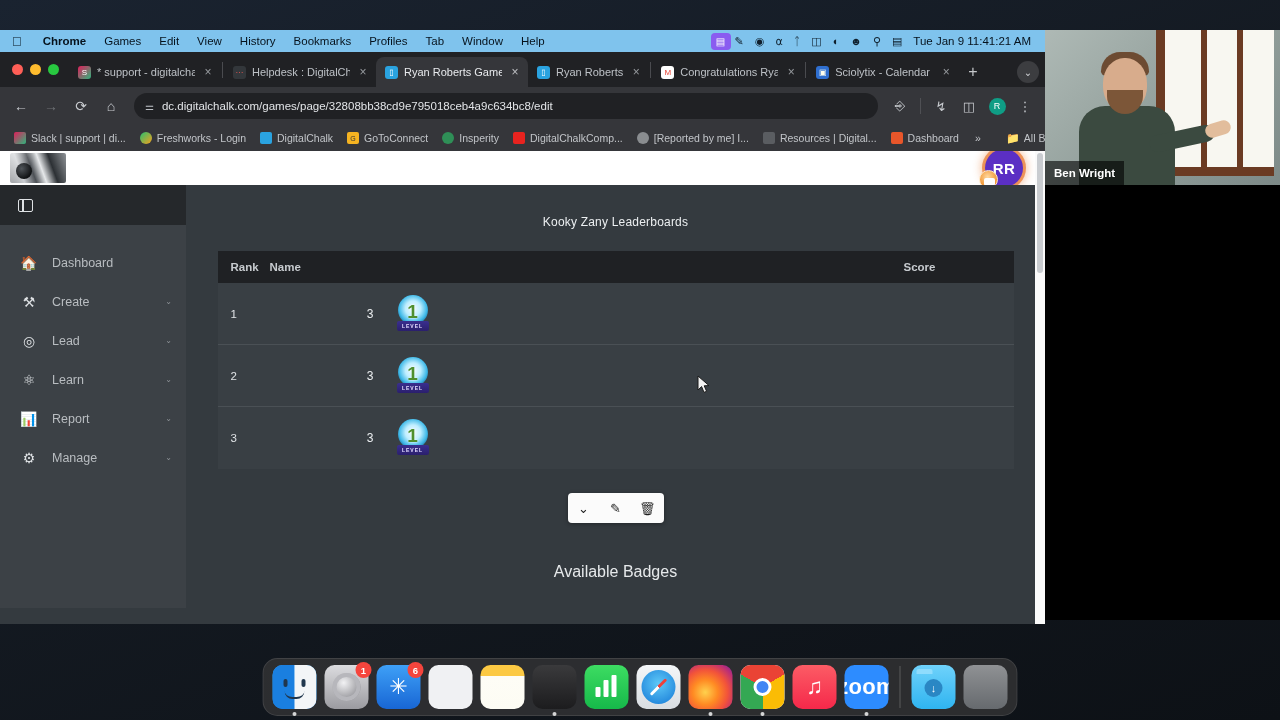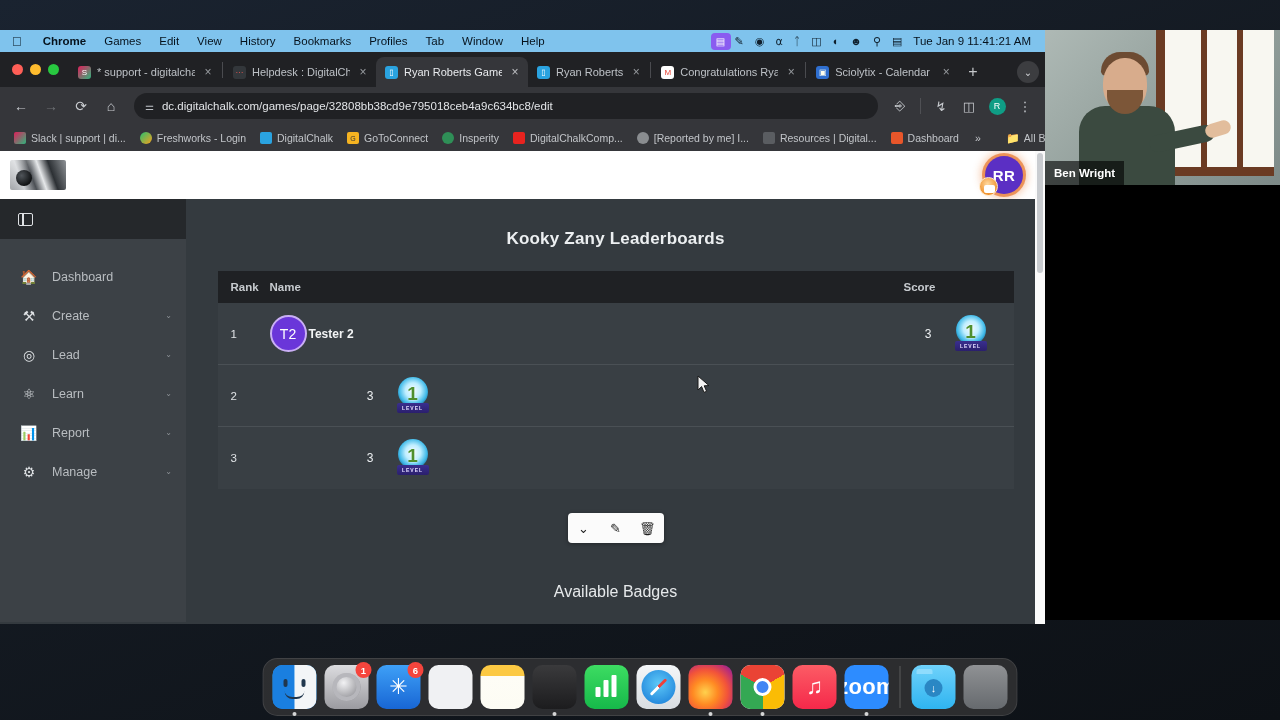--- a/index.html
+++ b/index.html
@@ -81,21 +81,21 @@
   .bookmarks { height: 26px; background: #35363a; display: flex; align-items: center; padding: 0 8px; gap: 2px; font-size: 10.5px; color: #c2c5c9; }
   .bm { display: flex; align-items: center; gap: 5px; padding: 3px 6px; border-radius: 4px; white-space: nowrap; max-width: 128px; }
   .bm .bmi { width: 12px; height: 12px; border-radius: 2px; flex: none; display:flex;align-items:center;justify-content:center;font-size:7px;color:#fff; }
   .bm .bmt { overflow: hidden; text-overflow: ellipsis; white-space: nowrap; }
   .bm-spacer { flex: 1; }
   .bm-sep { width: 1px; height: 14px; background: #525357; margin: 0 5px; }
 
   
   .page { position: relative; height: 473px; background: #343a3f; overflow: hidden; }
 
-  .site-header { height: 48px; background: #fff; display: flex; align-items: center; justify-content: space-between; padding: 0 22px 0 10px; }
+  .site-header { height: 34px; background: #fff; display: flex; align-items: center; justify-content: space-between; padding: 0 22px 0 10px; }
   .logo-img {
     width: 56px; height: 30px; border-radius: 2px;
     background:
       linear-gradient(105deg, rgba(255,255,255,.55) 0%, rgba(255,255,255,0) 38%),
       linear-gradient(70deg, #6f7378 0%, #c9ccd0 22%, #4c5055 40%, #e6e8ea 55%, #2c3034 72%, #8f9397 100%),
       #202326;
     position: relative; overflow: hidden;
   }
   .logo-img::after {
     content: ""; position: absolute; left: 6px; bottom: 4px; width: 16px; height: 16px;
@@ -129,21 +129,21 @@
   .sb-item {
     height: 39px; display: flex; align-items: center; gap: 14px;
     padding: 0 14px 0 20px; color: #b9bdc1; font-size: 12.5px;
   }
   .sb-item .sb-ico { width: 18px; display: flex; align-items: center; justify-content: center; color: #dfe2e5; font-size: 14px; flex: none; }
   .sb-item .sb-lbl { flex: 1; }
   .sb-item .sb-chev { font-size: 8px; color: #8d9297; }
 
   .content { flex: 1; background: #343a3f; position: relative; overflow: hidden; }
   .content-inner { padding: 30px 26px 0 26px; }
-  .lb-title { text-align: center; font-size: 17px; color: #eceff1; font-weight: 700; letter-spacing: .2px; margin-bottom: 22px; }
+  .lb-title { text-align: center; font-size: 12px; color: #eceff1; font-weight: 400; letter-spacing: .2px; margin-bottom: 22px; }
 
   .lb-table { max-width: 796px; margin: 4px auto; background: #393f44; }
   .lb-head { background: #1f2124; display: flex; align-items: center; height: 32px; font-size: 11.5px; color: #c7cbcf; font-weight: bold; }
   .col-rank { width: 52px; padding-left: 13px; flex: none; }
   .col-name { flex: 1; }
   .col-score { width: 108px; text-align: right; flex: none; }
   .col-badge { width: 78px; flex: none; }
 
   .lb-row { display: flex; align-items: center; height: 62px; border-bottom: 1px solid #4a5055; font-size: 12px; color: #e8eaec; }
   .lb-row:last-child { border-bottom: none; }
@@ -484,24 +484,20 @@
             <div class="lb-table">
               <div class="lb-head">
                 <div class="col-rank">Rank</div>
                 <div class="col-name">Name</div>
                 <div class="col-score">Score</div>
                 <div class="col-badge"></div>
               </div>
 
               <div class="lb-row">
                 <div class="col-rank">1</div>
-                <div class="col-name">
-                  <span class="av">T2</span>
-                  <span class="pname">Tester 2</span>
-                </div>
                 <div class="col-score">3</div>
                 <div class="col-badge">
                   <span class="badge">
                     <span class="glow"></span>
                     <span class="num">1</span>
                     <span class="ribbon">LEVEL</span>
                   </span>
                 </div>
               </div>
 

